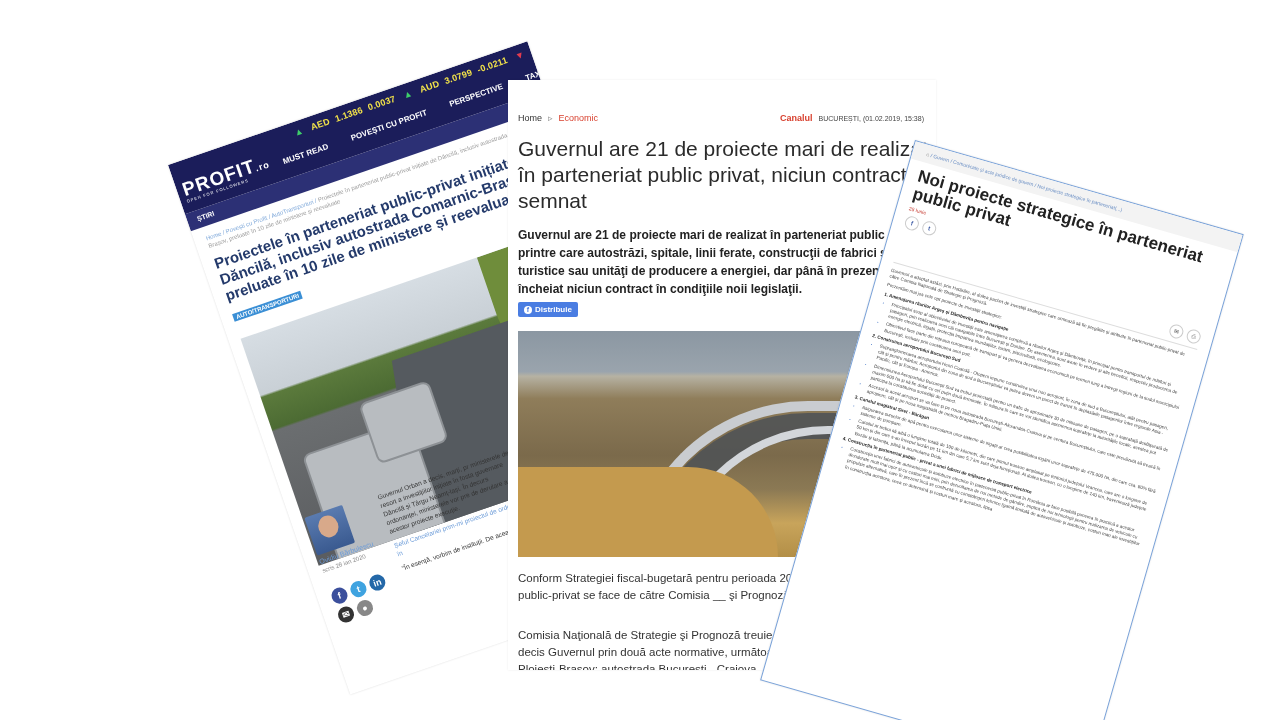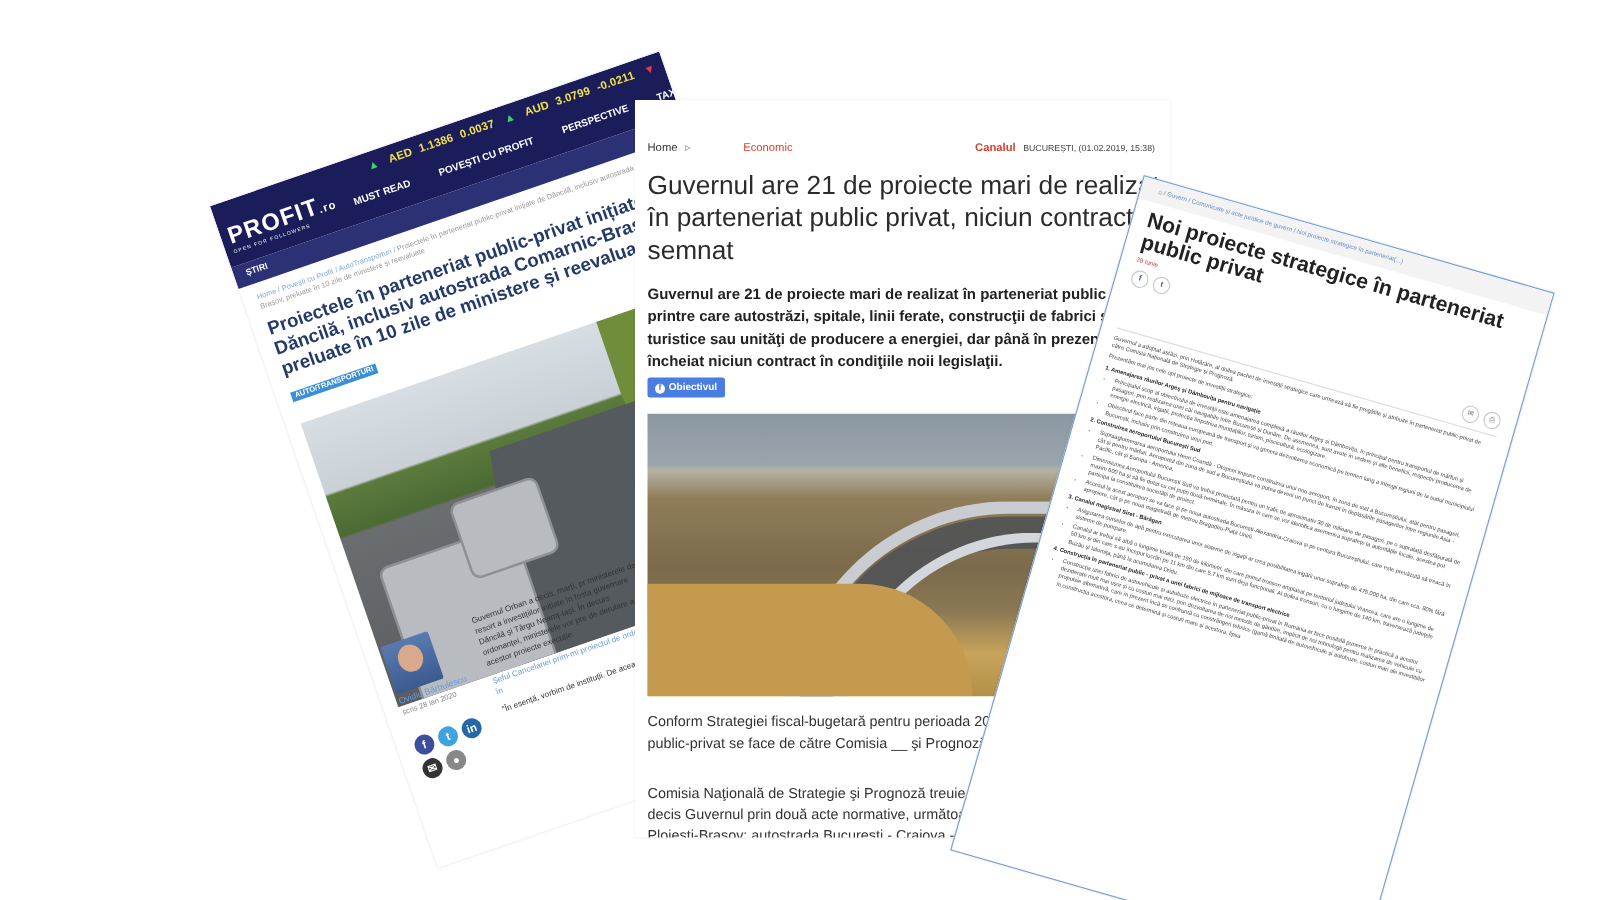--- a/index.html
+++ b/index.html
@@ -36,21 +36,21 @@
   #profit .social{margin-top:18px;display:flex;flex-wrap:wrap;gap:4px;width:70px;}
   #profit .social .ic{width:16px;height:16px;border-radius:50%;color:#fff;font-size:9px;font-weight:bold;text-align:center;line-height:16px;}
   #profit .body{position:absolute;left:90px;top:378px;width:140px;font-size:6.5px;line-height:9px;color:#333;}
   #profit .body p{margin:0 0 6px 0;}
   #profit .body .link{color:#6b9bd8;}
 
   
   #mediafax{left:508px;top:80px;width:428px;height:590px;box-shadow:0 0 2px rgba(0,0,0,.08);}
   #mediafax .crumb{position:absolute;left:10px;top:33px;font-size:9px;color:#333;}
   #mediafax .crumb .sep{color:#888;margin:0 6px;}
-  #mediafax .crumb .cat{color:#d8412f;margin-left:36px;}
+  #mediafax .crumb .cat{color:#d8412f;}
   #mediafax .src{position:absolute;right:12px;top:33px;font-size:9px;}
   #mediafax .src b{color:#d8412f;margin-right:6px;}
   #mediafax .src span{font-size:7px;color:#444;}
   #mediafax h1{position:absolute;left:10px;top:56px;width:430px;margin:0;font-weight:normal;font-size:21px;line-height:26px;color:#2b2b2b;}
   #mediafax .lead{position:absolute;left:10px;top:146px;width:430px;margin:0;font-weight:bold;font-size:12px;line-height:18px;color:#222;}
   #mediafax .share{position:absolute;left:10px;top:222px;background:#4a7de2;color:#fff;font-size:8px;font-weight:bold;padding:3px 6px;border-radius:2px;}
   #mediafax .share .fb{display:inline-block;width:8px;height:8px;border-radius:50%;background:#fff;color:#4a7de2;font-size:7px;line-height:8px;text-align:center;margin-right:3px;}
   #mediafax .hero{position:absolute;left:10px;top:251px;width:410px;height:226px;overflow:hidden;
      background:linear-gradient(180deg,#8b97a2 0%,#9aa4ad 18%,#b6b2a3 20%,#8f7d5a 30%,#7b6a4b 55%,#8b7954 70%,#c8a45b 85%,#b38f47 100%);}
   #mediafax .hero .bridge{position:absolute;left:110px;top:70px;width:360px;height:200px;border:10px solid #c9ccd0;border-right:none;border-bottom:none;border-radius:180px 0 0 0;}
@@ -143,21 +143,21 @@
 <div class="card" id="mediafax">
   <div class="crumb">
     <span>Home</span><span class="sep">▹</span><span class="cat">Economic</span>
   </div>
   <div class="src">
     <b>Canalul</b><span>BUCUREȘTI, (01.02.2019, 15:38)</span>
   </div>
   <h1>Guvernul are 21 de proiecte mari de realizat în parteneriat public privat, niciun contract semnat</h1>
   <p class="lead">Guvernul are 21 de proiecte mari de realizat în parteneriat public privat, printre care autostrăzi, spitale, linii ferate, construcţii de fabrici şi resorturi turistice sau unităţi de producere a energiei, dar până în prezent nu s-a încheiat niciun contract în condiţiile noii legislaţii.</p>
   <div class="share">
-    <span class="fb">f</span><span>Obiectivul</span>
+    <span class="fb">f</span><span>Distribuie</span>
   </div>
   <div class="hero">
     <div class="deck"></div>
     <div class="bridge"></div>
     <div class="bridge2"></div>
     <div class="rocks"></div>
   </div>
   <p class="p" style="top:490px">Conform Strategiei fiscal-bugetară pentru perioada 20__, contracte în parteneriat public-privat se face de către Comisia __ şi Prognoză.</p>
   <p class="p" style="top:547px">Comisia Naţională de Strategie şi Prognoză treuie să pregătească şi să atribuie, a decis Guvernul prin două acte normative, următoarele proiecte: autostrada Ploieşti-Braşov; autostrada Bucureşti - Craiova - Calafat - Drobeta-Turnu Severin - Lugoj;</p>
 </div>

